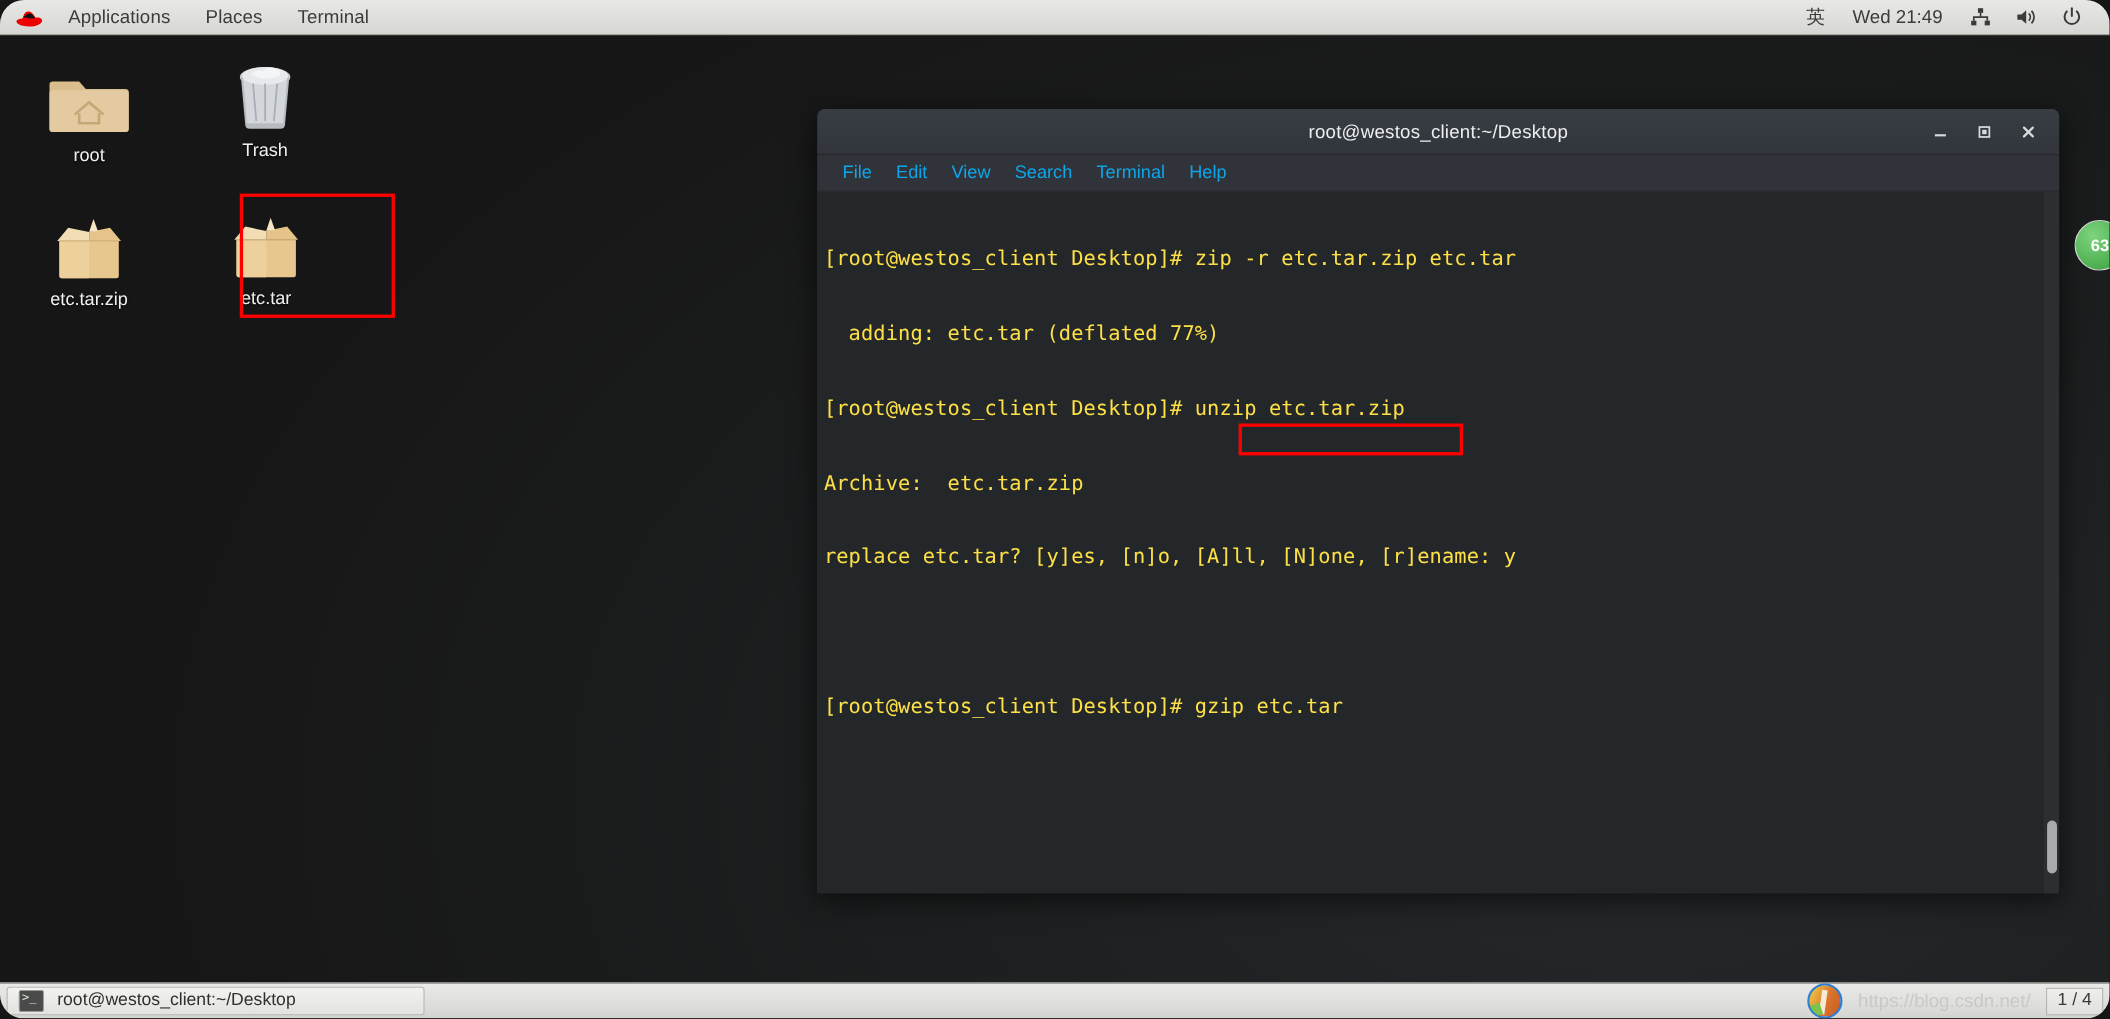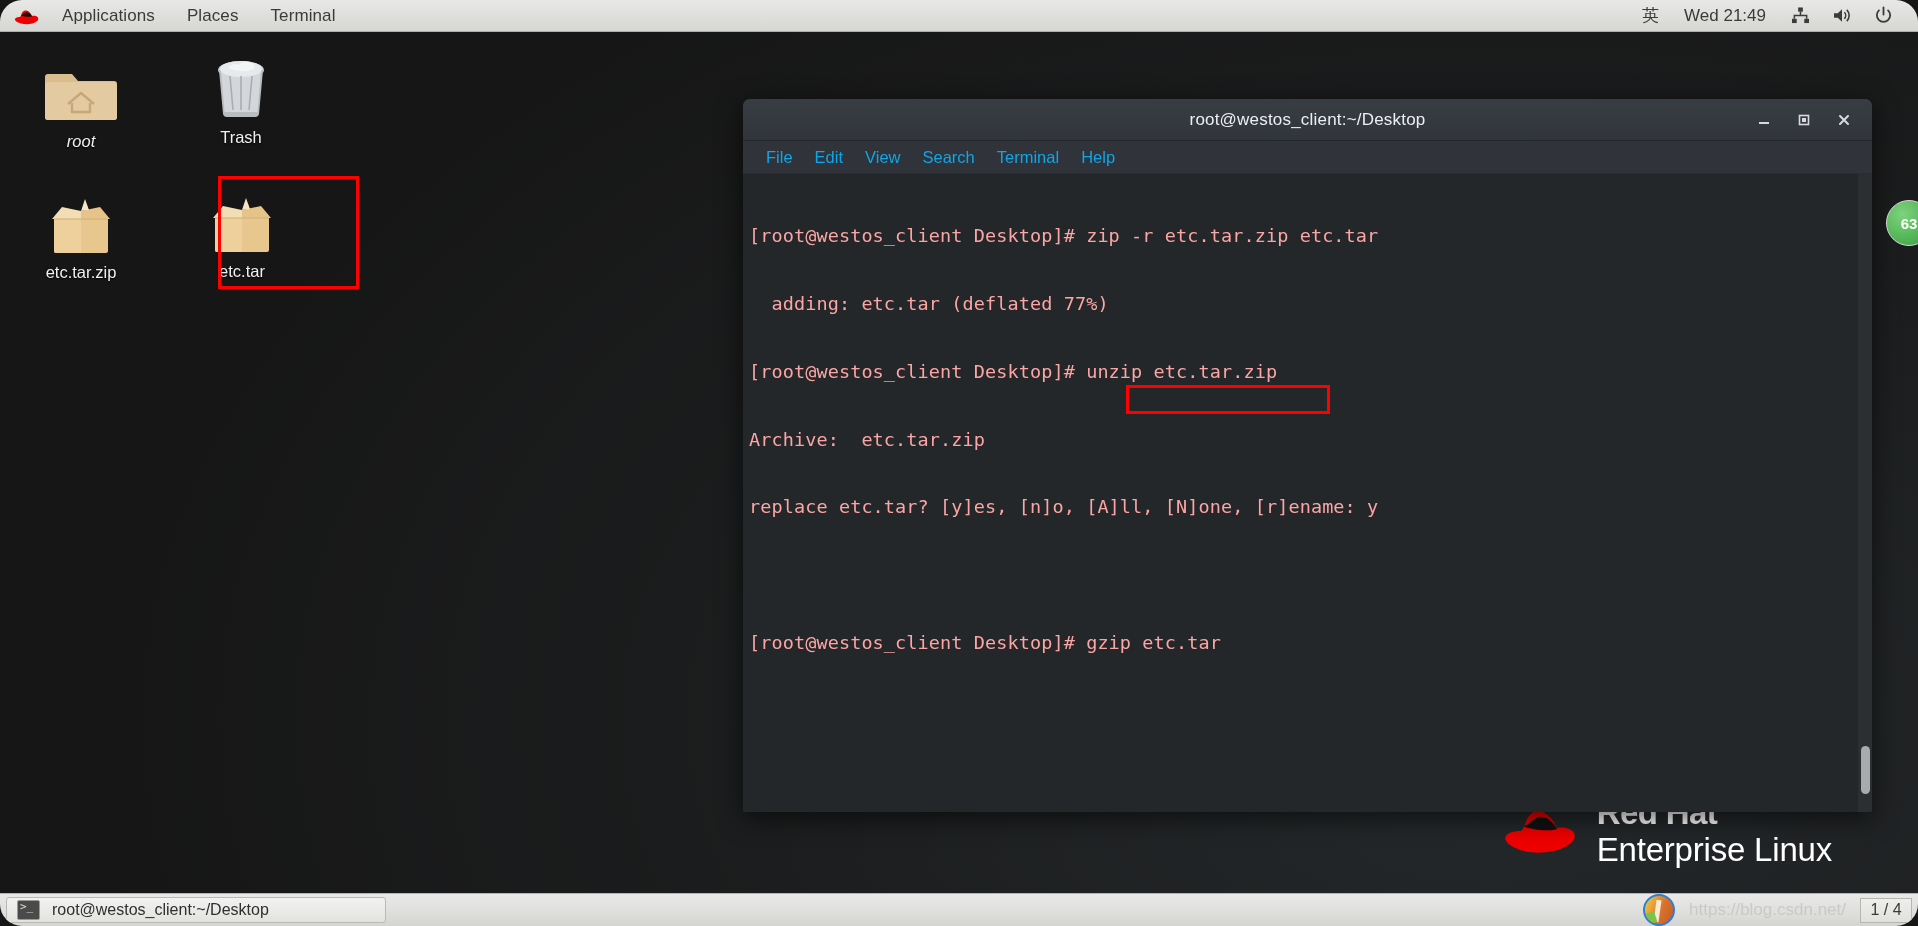--- a/index.html
+++ b/index.html
@@ -176,21 +176,21 @@
     height: 639px;
     background: #242729;
     padding: 6px 0 0 6px;
     box-sizing: border-box;
     overflow: hidden;
   }
   #terminal-lines {
     font-family: "DejaVu Sans Mono", monospace;
     font-size: 18.5px;
     line-height: 22.6px;
-    color: #fca5a5;
+    color: #fde047;
     white-space: pre;
     letter-spacing: 0.1px;
   }
   .tline { height: 22.6px; }
 
   #terminal-scrollbar-track {
     position: absolute;
     right: 0; top: 0;
     width: 14px;
     height: 639px;
@@ -406,21 +406,21 @@
         <svg width="19" height="19" viewBox="0 0 20 20" aria-hidden="true">
           <path d="M5.2 4.6 A7 7 0 1 0 14.8 4.6" stroke="#3b3b39" stroke-width="1.9" fill="none" stroke-linecap="round"></path>
           <line x1="10" y1="1.5" x2="10" y2="9" stroke="#3b3b39" stroke-width="1.9" stroke-linecap="round"></line>
         </svg>
       </div>
     </div>
   </div>
 
   <div id="desktop">
 
-    <div class="desk-icon" style="left:15px; top:18px;font-style:italic;">
+    <div class="desk-icon" style="left:15px; top:18px;">
       <div class="glyph">
         <svg width="74" height="62" viewBox="0 0 74 62" aria-hidden="true">
           <path d="M4 12 h24 l6 7 h36 a3 3 0 0 1 3 3 v33 a3 3 0 0 1 -3 3 h-66 a3 3 0 0 1 -3 -3 v-40 a3 3 0 0 1 3 -3 z" fill="#d9bd8c"></path>
           <path d="M4 20 h66 a3 3 0 0 1 3 3 v32 a3 3 0 0 1 -3 3 h-66 a3 3 0 0 1 -3 -3 v-32 a3 3 0 0 1 3 -3 z" fill="#e3caa0"></path>
           <path d="M24 42 L37 31 L50 42 M28 41 v9 h18 v-9" stroke="#c6a877" stroke-width="2.4" fill="none" stroke-linejoin="round"></path>
         </svg>
       </div>
       <div class="label">root</div>
     </div>
 
@@ -461,32 +461,20 @@
           <path d="M66 26 L56 14 L37 18 L37 26 Z" fill="#e6c489"></path>
           <path d="M37 18 L41 6 L45 17" fill="#f6e4c2"></path>
           <path d="M10 26 h54" stroke="#cfae76" stroke-width="1.2"></path>
         </svg>
       </div>
       <div class="label">etc.tar</div>
     </div>
 
     <div class="sel-box" style="left:218px; top:144px; width:141px; height:113px;"></div>
 
-    <div id="rhel-branding">
-      <div>
-        <svg width="78" height="56" viewBox="0 0 78 56" aria-hidden="true">
-          <path d="M18 30 C12 30 4 31.5 2.5 36 C1 41 9 47 21 50 C33 53 51 52 62 46 C72 41 74 34 69.5 30 C66.5 27 59 25.5 53.5 27 C51 19.5 45 12 37.5 10.5 C30 9 24.5 15 23 21 C22 25 19.5 28.5 18 30 Z" fill="#ee0000"></path>
-          <path d="M21 25.5 C27 27.8 39 30 48 29.2 C50.2 29 52.5 28.7 54 28.2 C52.4 25 50 21.4 46.4 18.7 C41.9 15.4 36.6 14.8 32.8 17.2 C28.9 19.6 25.5 22.8 21 25.5 Z" fill="#111111"></path>
-        </svg>
-      </div>
-      <div id="rhel-text">
-        <span id="rhel-line1">Red Hat</span>
-        <span id="rhel-line2">Enterprise Linux</span>
-      </div>
-    </div>
 
     <div id="edge-badge">
       <span>63</span>
     </div>
 
     <div id="terminal-window">
 
       <div id="terminal-titlebar">
         <div id="terminal-title">root@westos_client:~/Desktop</div>
         <div id="window-controls">

